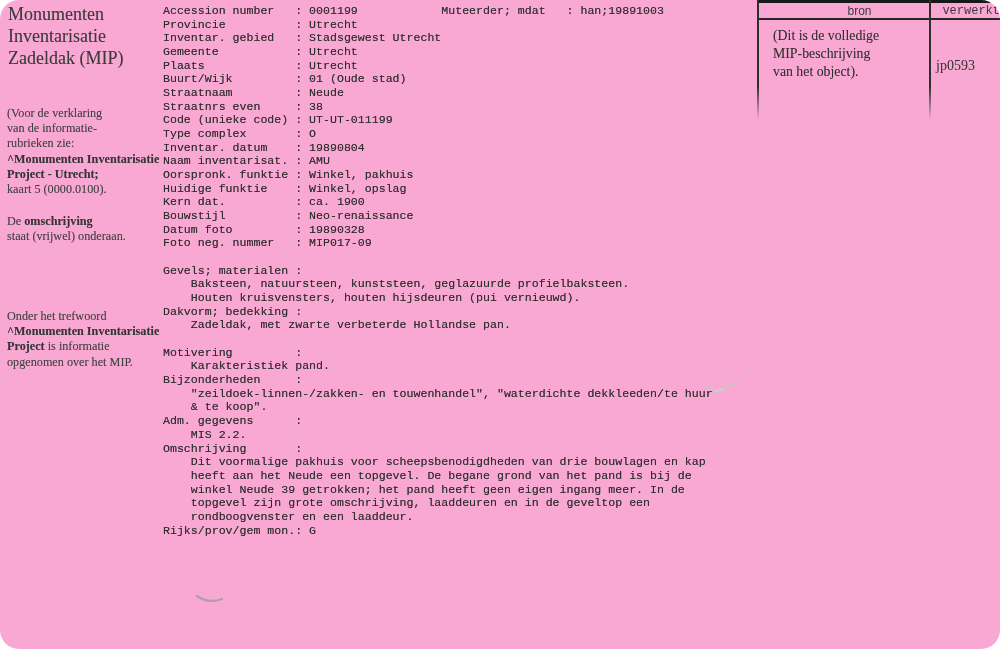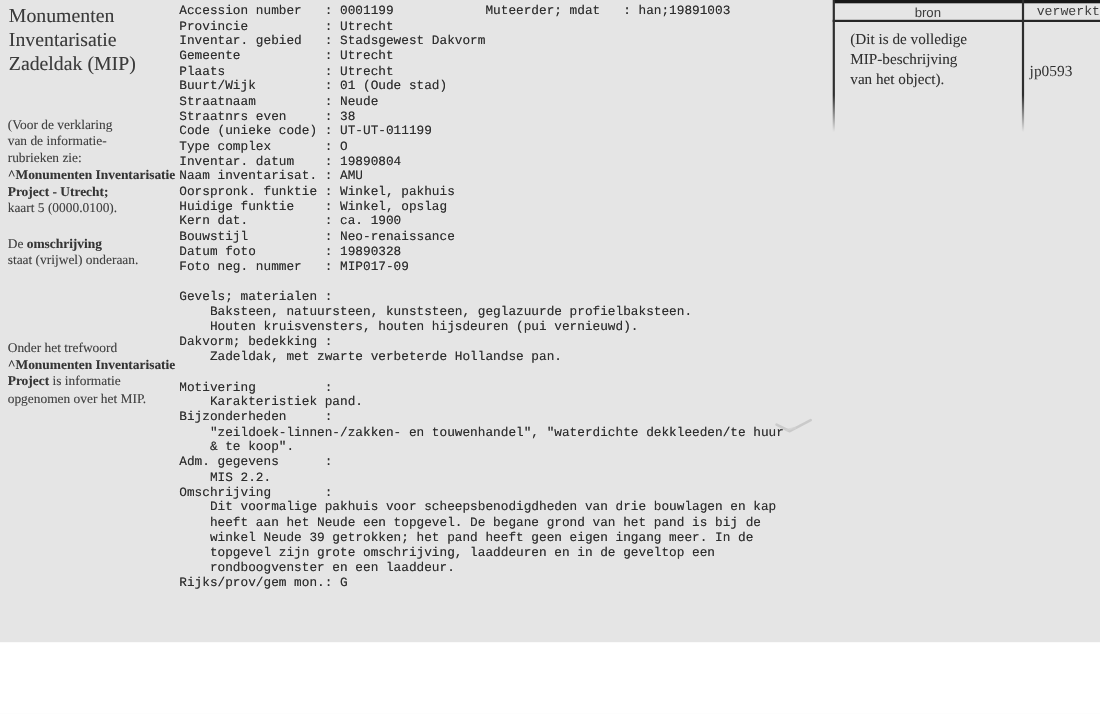--- a/index.html
+++ b/index.html
@@ -1,17 +1,17 @@
 <!DOCTYPE html>
 <html><head>
 <meta charset="utf-8">
 <style>
   html,body{margin:0;padding:0;background:#ffffff;}
-  .page{position:relative;width:1000px;height:584px;background:#e5e5e5;overflow:hidden;
-        font-family:"Liberation Serif",serif;color:#3a3a3a;}
+  .page{position:relative;width:1000px;height:649px;background:#f9a8d4;overflow:hidden;
+        font-family:"Liberation Serif",serif;color:#3a3a3a;border-radius:19px;}
 
   
   .title{position:absolute;left:8px;top:3px;font-size:18px;line-height:22px;color:#3b3b3b;
          text-shadow:0 0 .5px rgba(59,59,59,.35);}
   .note{position:absolute;left:7px;font-size:12.2px;line-height:15.2px;color:#424242;
         white-space:nowrap;text-shadow:0 0 .4px rgba(66,66,66,.35);}
   #note1{top:106px;} #note2{top:214px;} #note3{top:309px;}
   .b{font-weight:bold;color:#353535;}
 
   
@@ -19,21 +19,21 @@
           font-family:"Liberation Mono","DejaVu Sans Mono",monospace;
           font-size:11.6px;color:#2d2d2d;}
   .rec-line{white-space:pre;height:13.68px;line-height:13.68px;
             text-shadow:0 0 .6px rgba(45,45,45,.55);}
 
   
   .stamp{position:absolute;left:757px;top:0;width:243px;height:122px;
          font-family:"Liberation Sans",sans-serif;}
   .stamp-topbar{position:absolute;left:1px;right:0;top:0;height:3px;background:#181818;}
   .stamp-header{position:absolute;top:4px;left:0;right:0;height:15px;font-size:12px;color:#3c3c3c;}
-  .col-bron{position:absolute;left:0;width:173px;top:0;text-align:center;}
+  .col-bron{position:absolute;left:0;width:173px;top:0;text-align:center;padding-left:16px;}
   .col-verwerkt{position:absolute;left:173px;right:0;top:0;text-align:right;font-family:Liberation Mono, monospace;}
   .stamp-underline{position:absolute;top:18px;left:0;right:0;height:2px;background:#262626;}
   .stamp-left-border{position:absolute;left:0;top:0;width:2px;height:120px;
         background:linear-gradient(#2e2e2e 72%,rgba(46,46,46,0));}
   .stamp-divider{position:absolute;left:172px;top:0;width:2px;height:120px;
         background:linear-gradient(#2e2e2e 72%,rgba(46,46,46,0));}
   .bron-note{position:absolute;left:16px;top:27px;font-family:"Liberation Serif",serif;
         font-size:13.8px;line-height:18px;color:#313131;white-space:nowrap;
         text-shadow:0 0 .4px rgba(49,49,49,.3);}
   .verwerkt-value{position:absolute;left:179px;top:58px;font-family:"Liberation Serif",serif;
@@ -76,21 +76,21 @@
       <div>opgenomen over het MIP.</div>
     </div>
   </div>
 
   <div class="record">
 
       <div class="rec-line">Accession number   : 0001199            Muteerder; mdat   : han;19891003</div>
 
       <div class="rec-line">Provincie          : Utrecht</div>
 
-      <div class="rec-line">Inventar. gebied   : Stadsgewest Dakvorm</div>
+      <div class="rec-line">Inventar. gebied   : Stadsgewest Utrecht</div>
 
       <div class="rec-line">Gemeente           : Utrecht</div>
 
       <div class="rec-line">Plaats             : Utrecht</div>
 
       <div class="rec-line">Buurt/Wijk         : 01 (Oude stad)</div>
 
       <div class="rec-line">Straatnaam         : Neude</div>
 
       <div class="rec-line">Straatnrs even     : 38</div>

